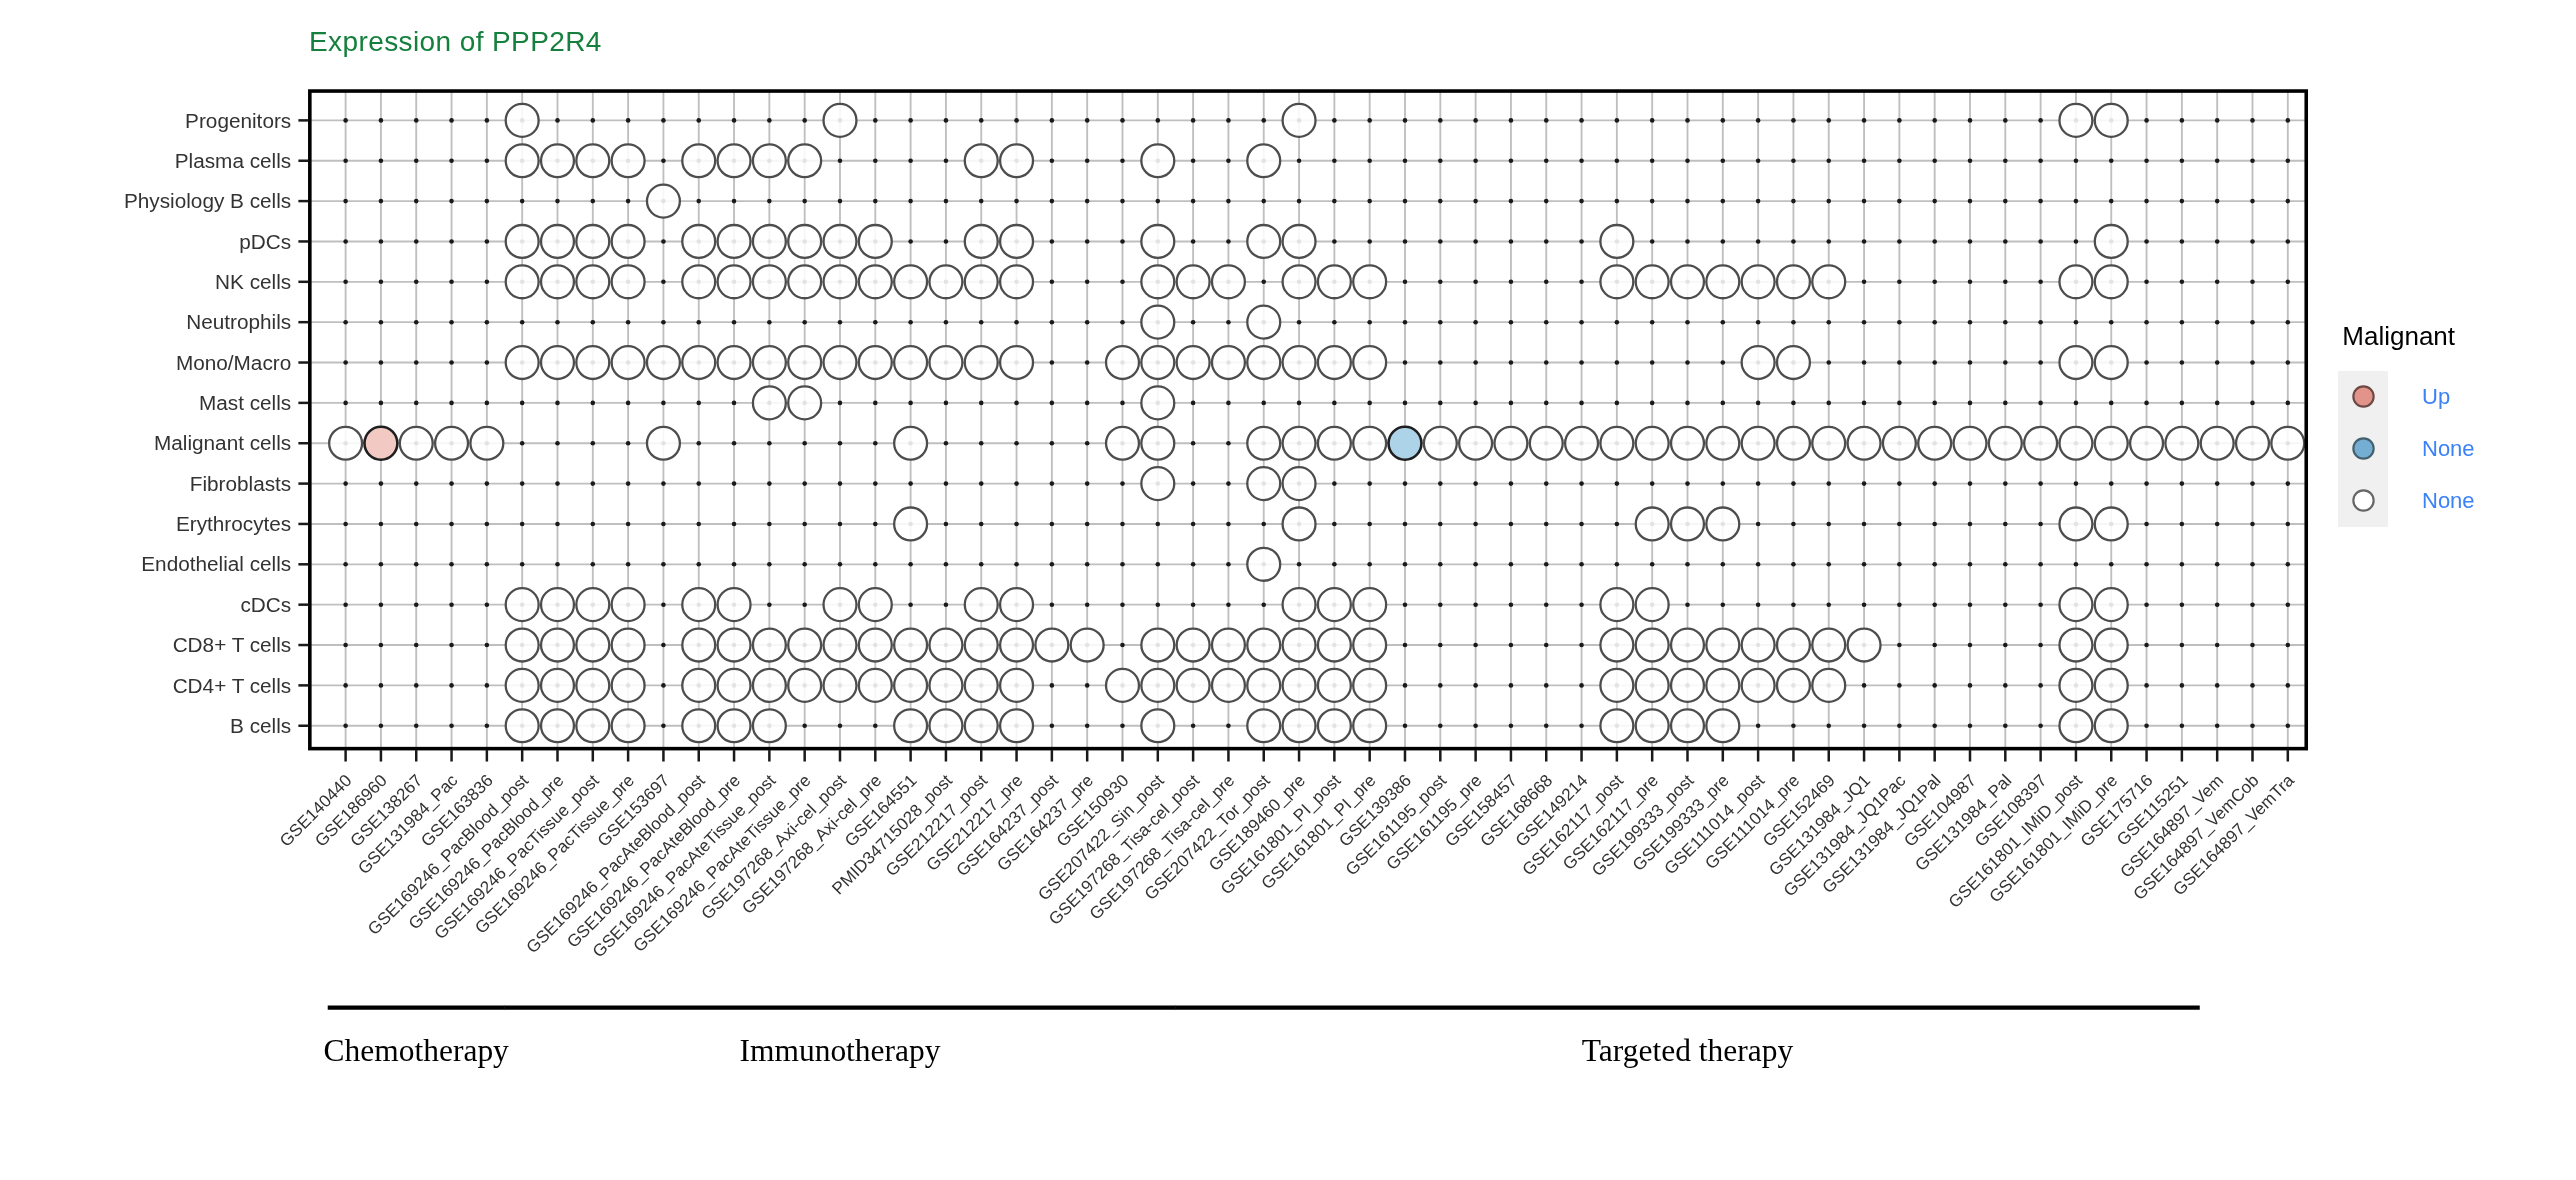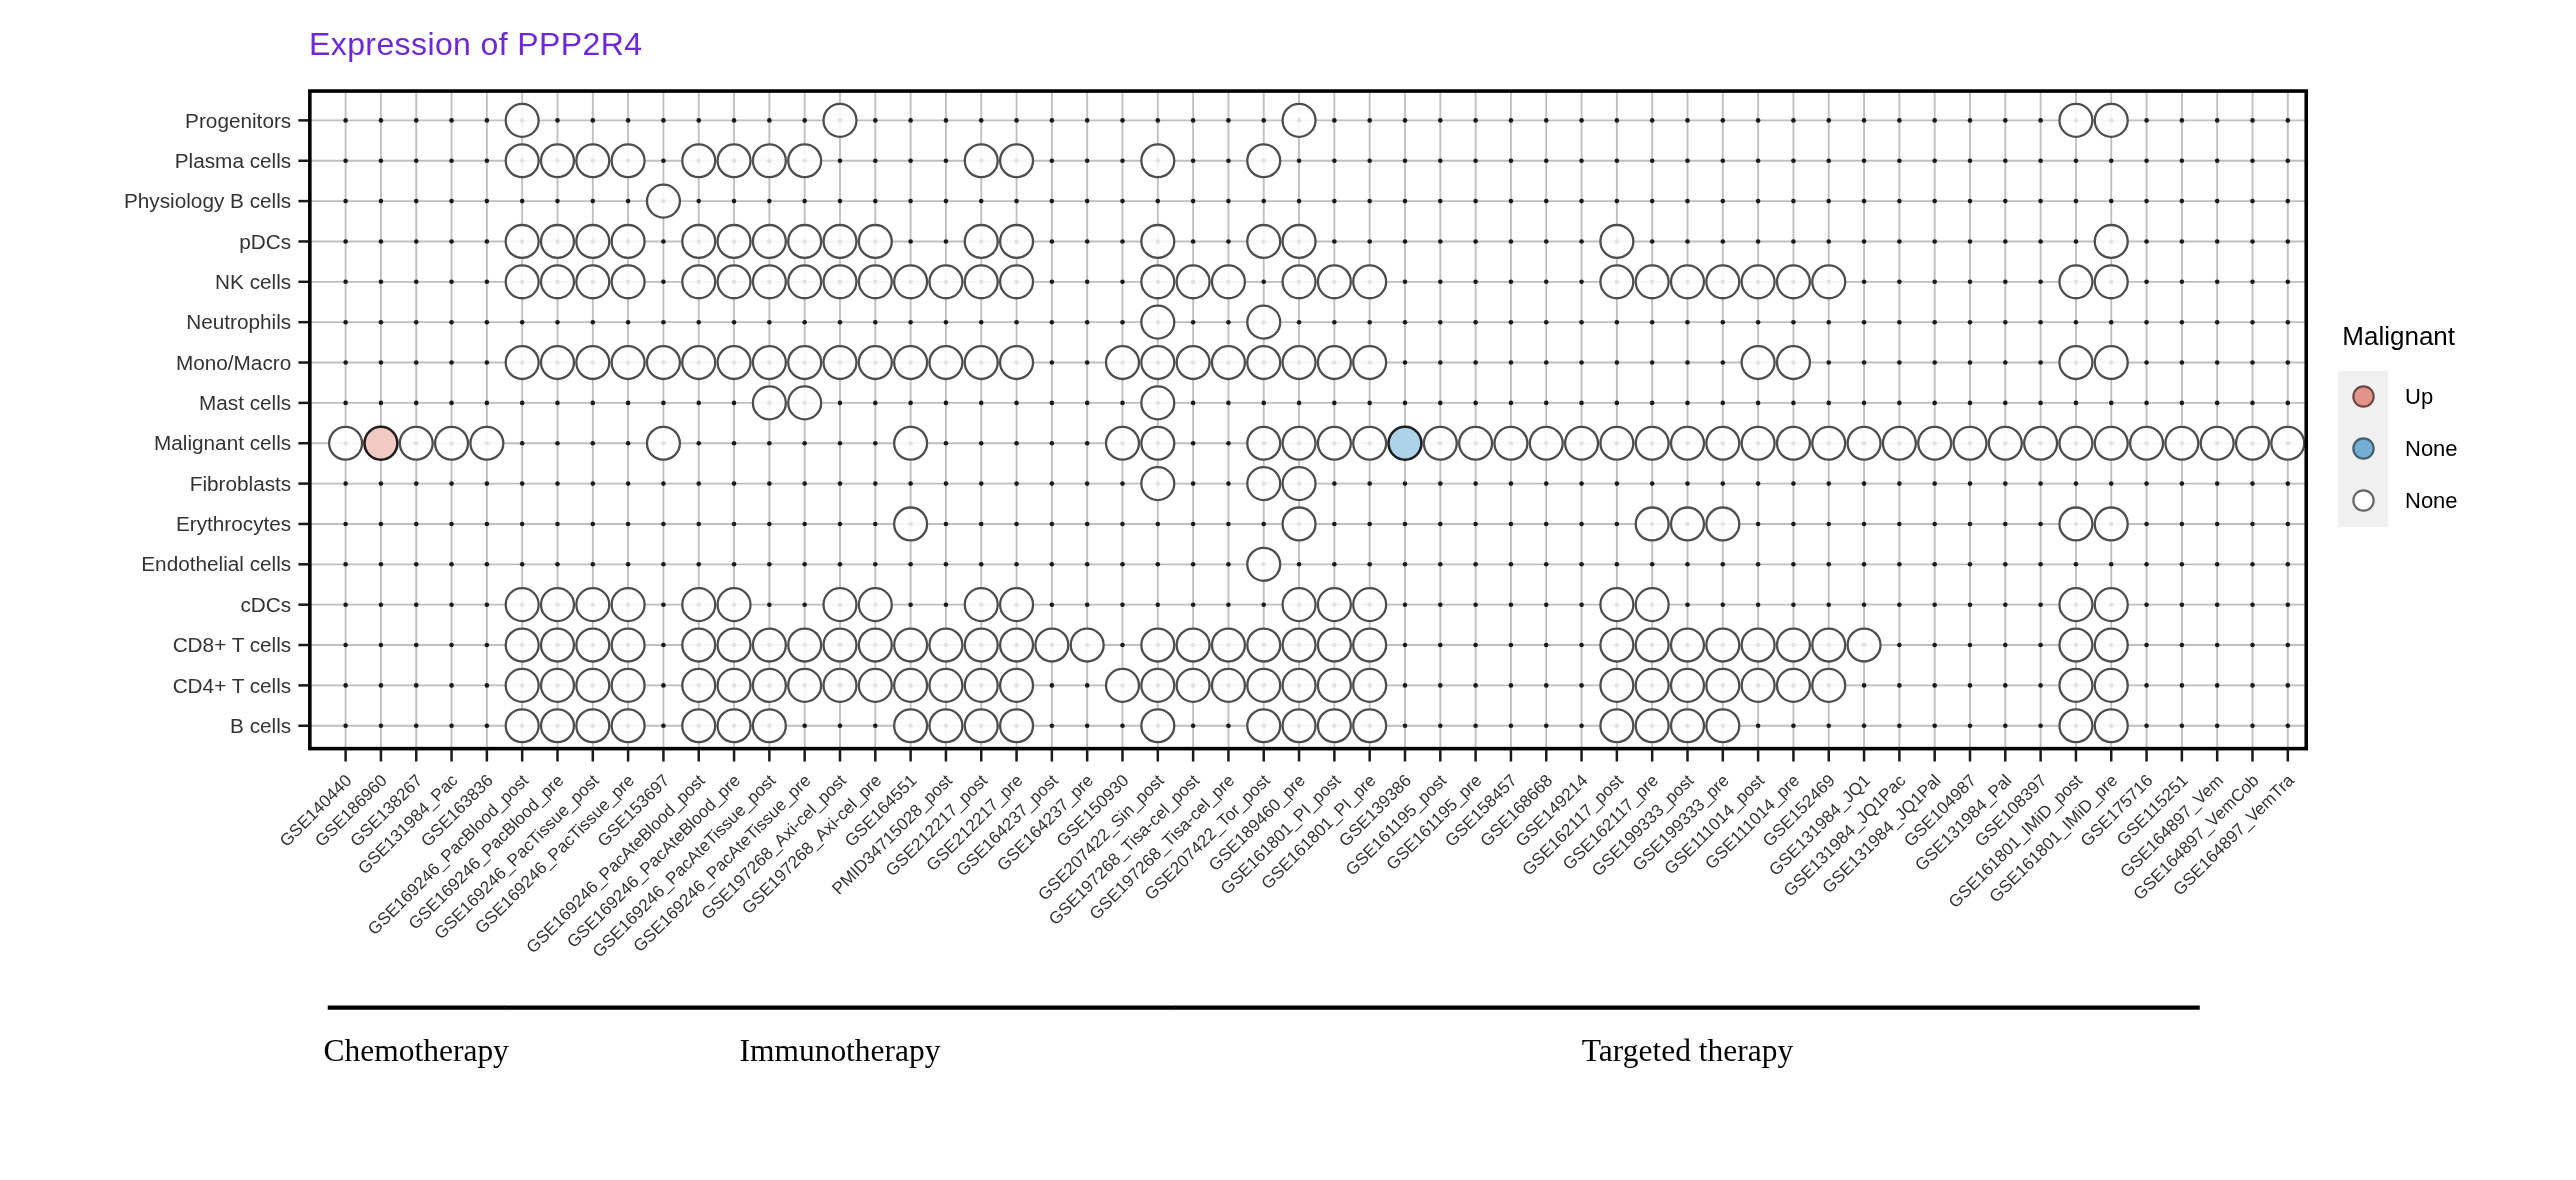--- a/index.html
+++ b/index.html
@@ -1,27 +1,27 @@
 <!DOCTYPE html>
 <html style="font-size:11.4px"><head>
 <meta charset="utf-8">
 <style>
   html,body{margin:0;padding:0;background:#ffffff;overflow:hidden;}
   #stage{position:relative;width:2576px;height:1181px;background:#ffffff;
          font-family:"Liberation Sans", sans-serif;}
-  #plot-title{position:absolute;left:309px;top:26px;font-size:32px;color:#6d28d9;
+  #plot-title{position:absolute;left:309px;top:26px;font-size:28px;color:#15803d;
               letter-spacing:0.4px;}
   #chart-svg{position:absolute;left:0;top:0;}
   
   #legend{position:absolute;left:2338px;top:321px;}
   #legend .legend-title{font-size:26px;color:#000;margin:0 0 18.6px 4.3px;}
   .legend-row{display:flex;align-items:center;height:52px;}
   .legend-key{width:50px;height:52px;background:#f0f0f0;display:flex;
               align-items:center;justify-content:center;}
-  .legend-label{font-size:22px;color:#000000;padding-left:17px;}
+  .legend-label{font-size:22px;color:#3b82f6;padding-left:34px;}
 </style>
 </head>
 <body>
 
 <div id="stage">
   <div id="plot-title">Expression of PPP2R4</div>
 
   <svg id="chart-svg" width="2576" height="1181" viewBox="0 0 3600 1650">
       <line x1="483" y1="127" x2="483" y2="1046" stroke="#bfbfbf" stroke-width="2.6"></line>
       <line x1="532.35" y1="127" x2="532.35" y2="1046" stroke="#bfbfbf" stroke-width="2.6"></line>

